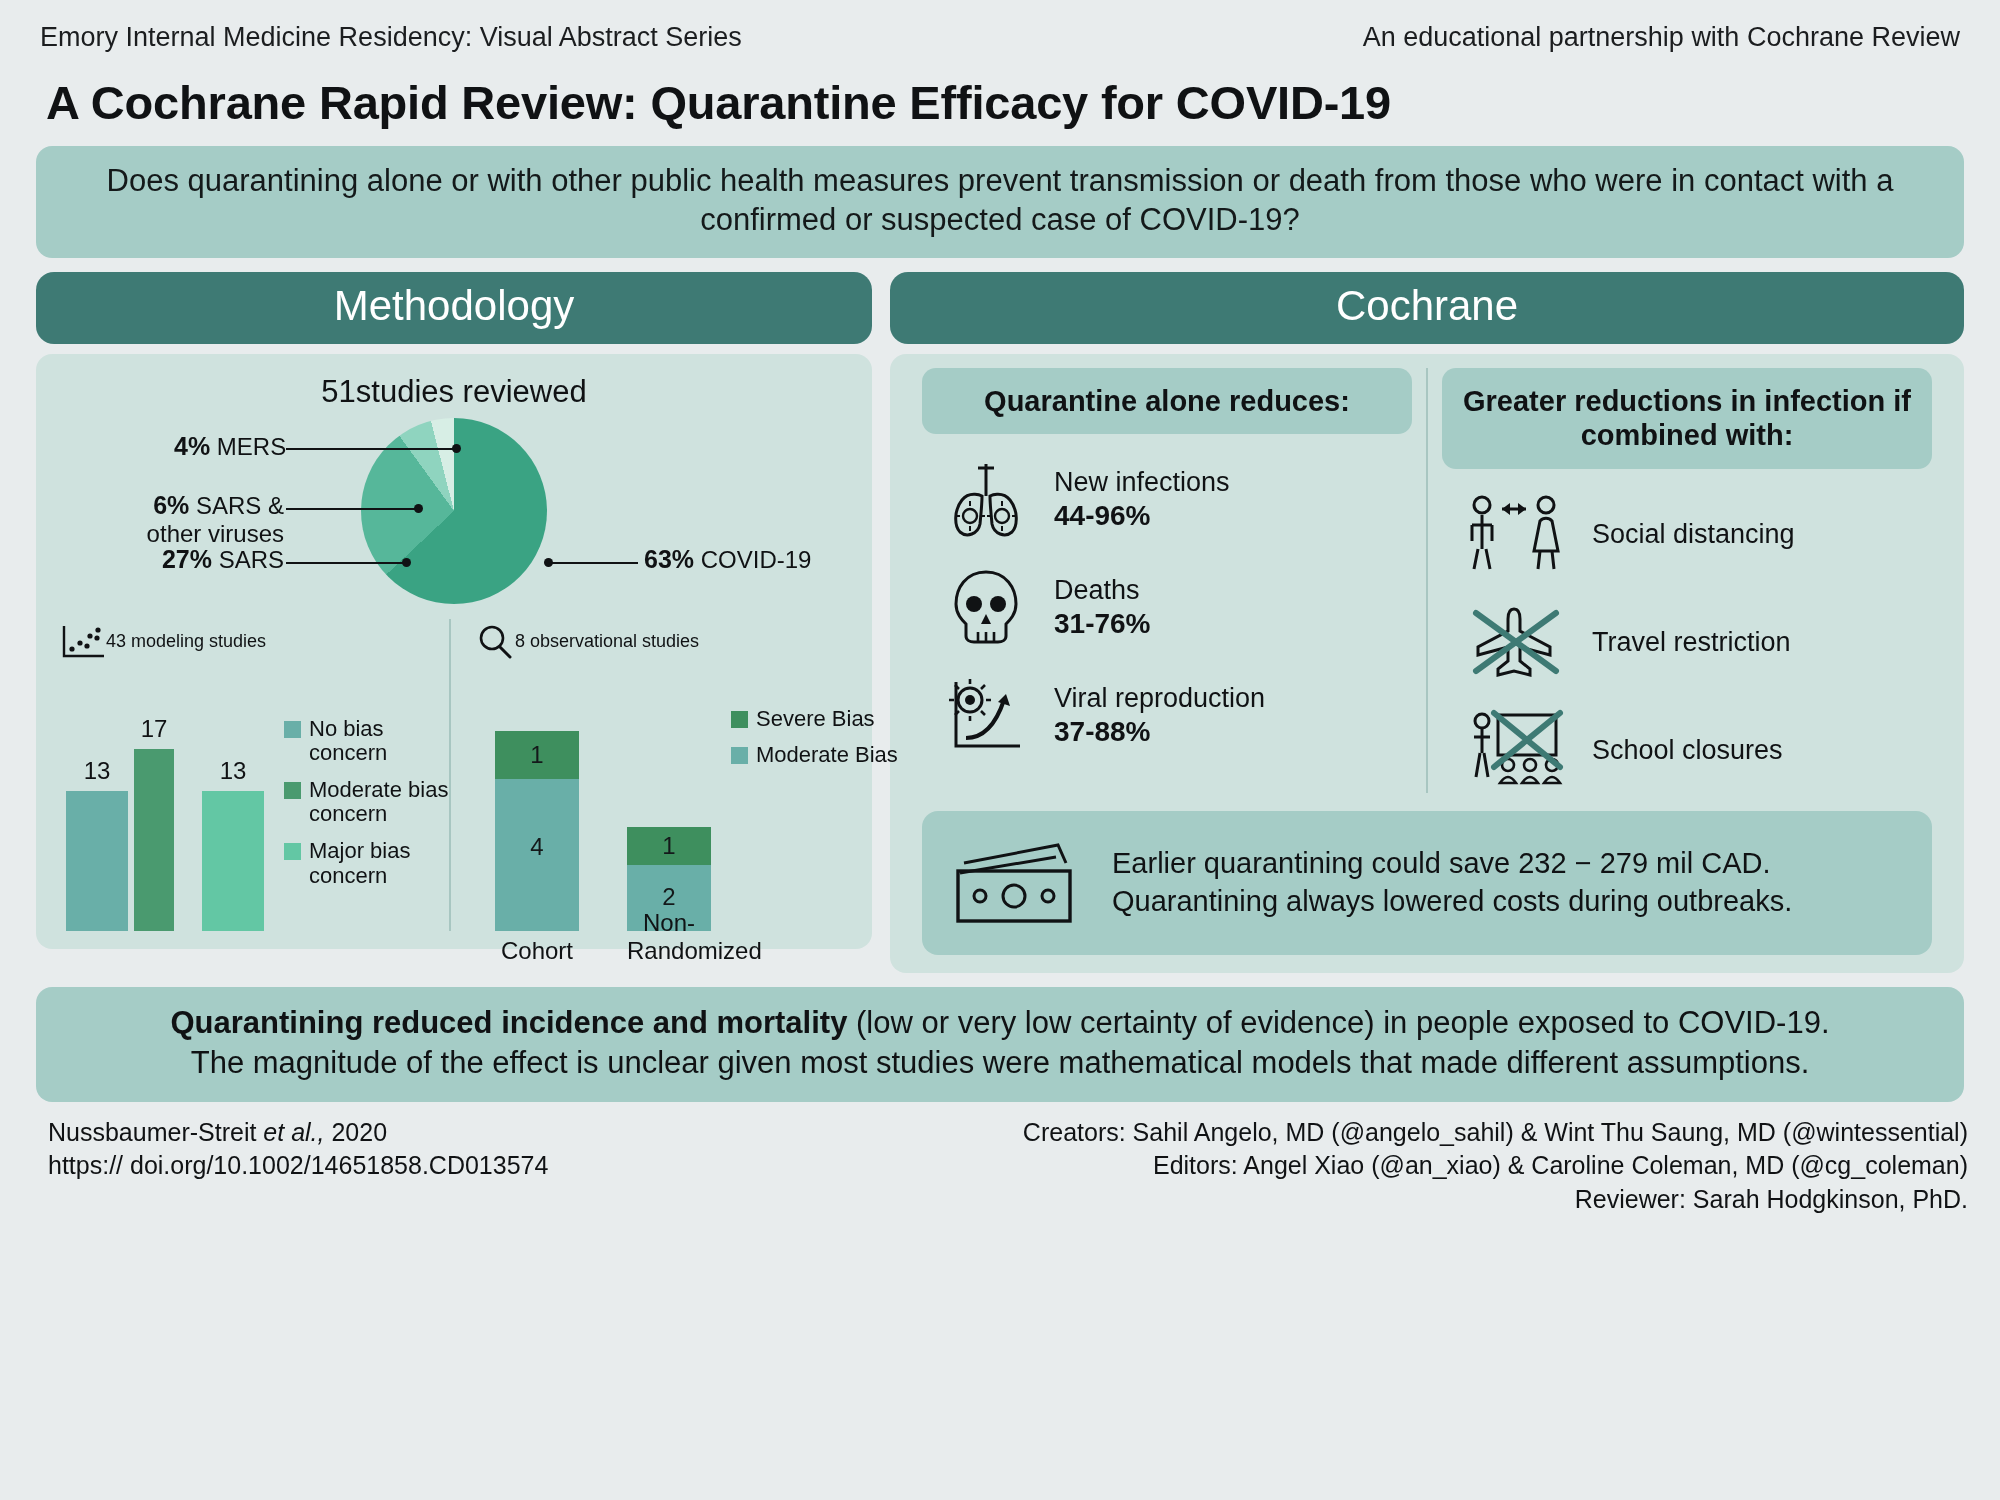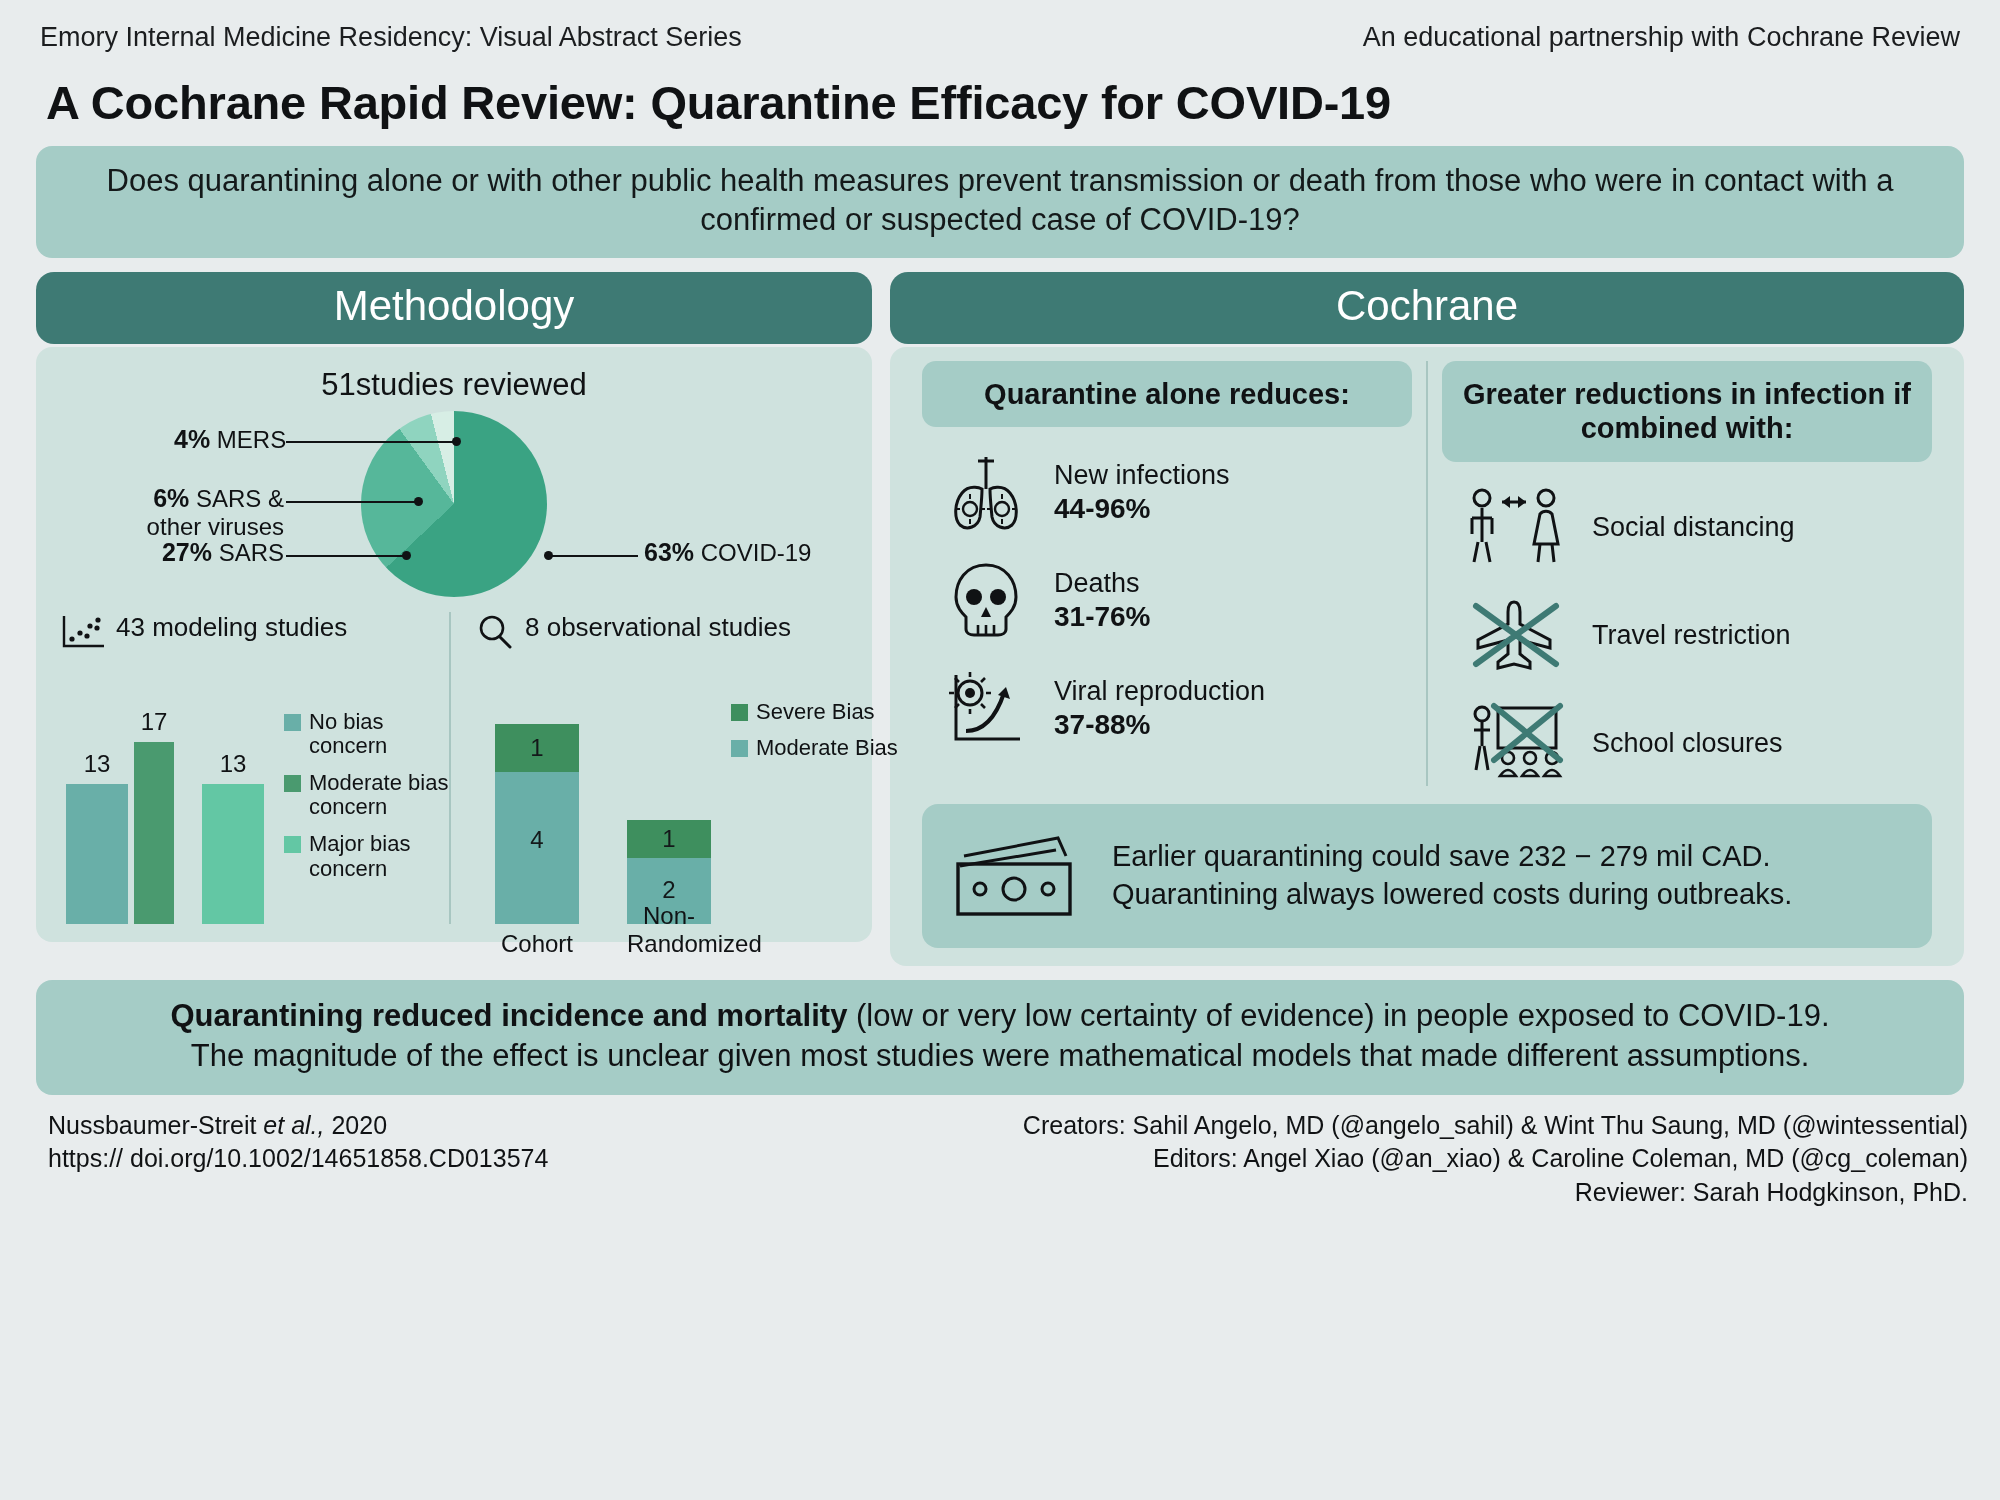--- a/index.html
+++ b/index.html
@@ -27,21 +27,21 @@
   
   .columns{display:flex;gap:18px;margin:14px 8px 0 8px;align-items:flex-start;}
   .col-left{width:836px;}
   .col-right{flex:1;}
 
   .panel-header{
     background:#3e7a74;color:#fff;border-radius:18px;text-align:center;
     font-size:42px;padding:10px 0 14px 0;
   }
   .panel-body{
-    background:#cfe2de;border-radius:16px;margin-top:3px;padding:14px 18px 18px 18px;
+    background:#cfe2de;border-radius:16px;margin-top:10px;padding:14px 18px 18px 18px;
   }
 
   
   .studies-title{text-align:center;font-size:31px;margin:6px 0 2px 0;}
   .pie-area{position:relative;height:195px;}
   .pie-wrap{position:absolute;left:50%;transform:translateX(-50%);top:6px;}
   .pie{width:186px;height:186px;border-radius:50%;
     background:conic-gradient(
       #3aa383 0deg 226.8deg,
       #56b79a 226.8deg 324deg,
@@ -52,21 +52,21 @@
   .pie-label b{font-size:25px;}
   .leader{position:absolute;background:#101214;height:2px;}
   .dot{position:absolute;width:9px;height:9px;background:#101214;border-radius:50%;}
 
   .bias-band{background:#a5ccc6;border-radius:14px;text-align:center;font-size:26px;padding:10px 0 12px 0;margin:6px 0 0 0;}
 
   .charts-row{display:flex;margin-top:12px;}
   .chart-half{flex:1;position:relative;}
   .chart-half.left{border-right:2px solid #a8c6c1;padding-right:10px;}
   .chart-half.right{padding-left:18px;}
-  .chart-head{display:flex;align-items:flex-start;gap:10px;font-size:26px;margin-left:6px;height:46px;}
+  .chart-head{display:flex;align-items:center;font-size:18px;margin-left:6px;height:46px;}
 
   .bars{position:relative;height:230px;margin-top:36px;}
   .bar{position:absolute;bottom:0;}
   .bar .val{position:absolute;width:100%;text-align:center;top:-34px;font-size:24px;}
   .legend{position:absolute;font-size:22px;line-height:1.12;}
   .legend .li{display:flex;gap:8px;margin-bottom:12px;}
   .sw{width:17px;height:17px;flex:0 0 17px;margin-top:4px;}
 
   .stack-label{position:absolute;bottom:-34px;width:100%;text-align:center;font-size:24px;}
   .seg{position:absolute;width:100%;text-align:center;font-size:24px;color:#14191a;}

